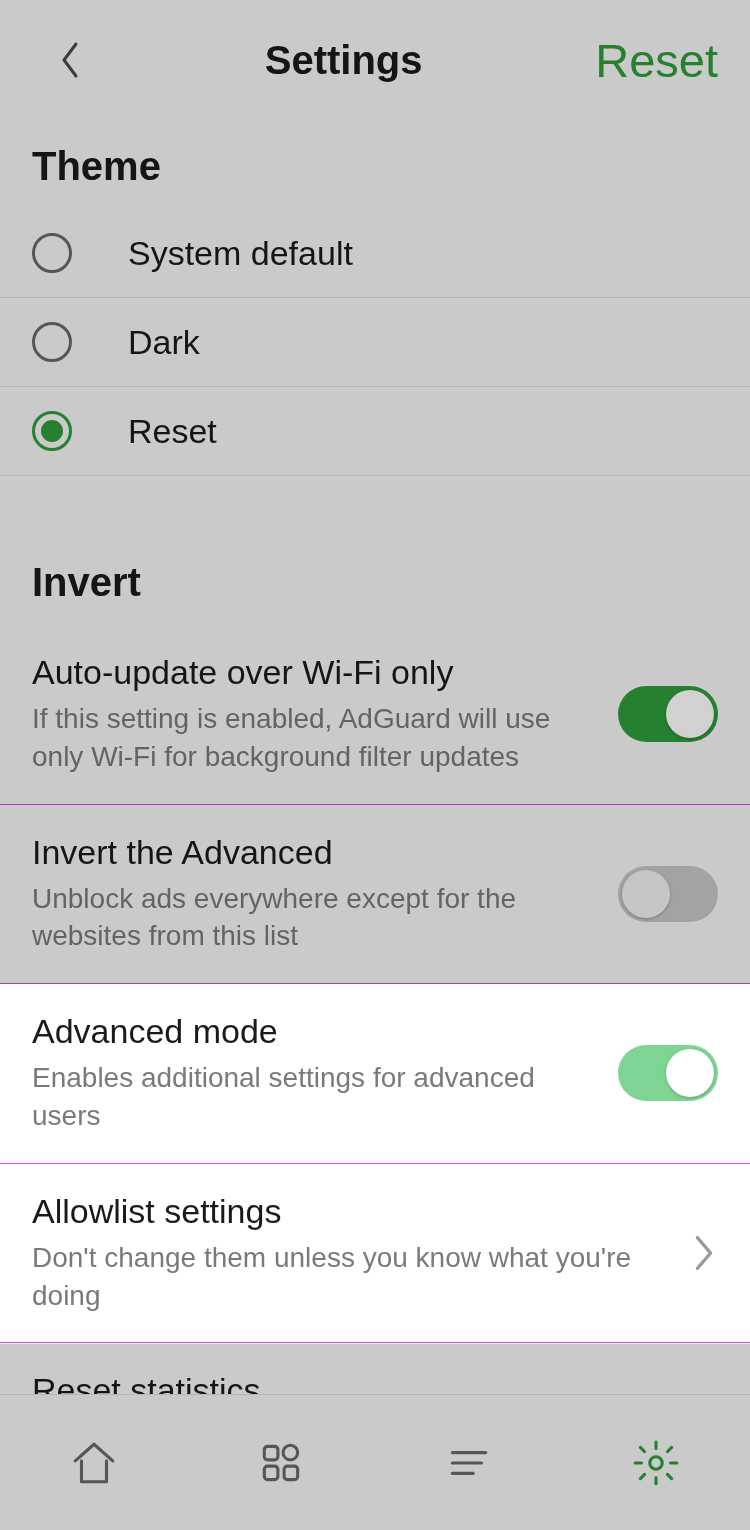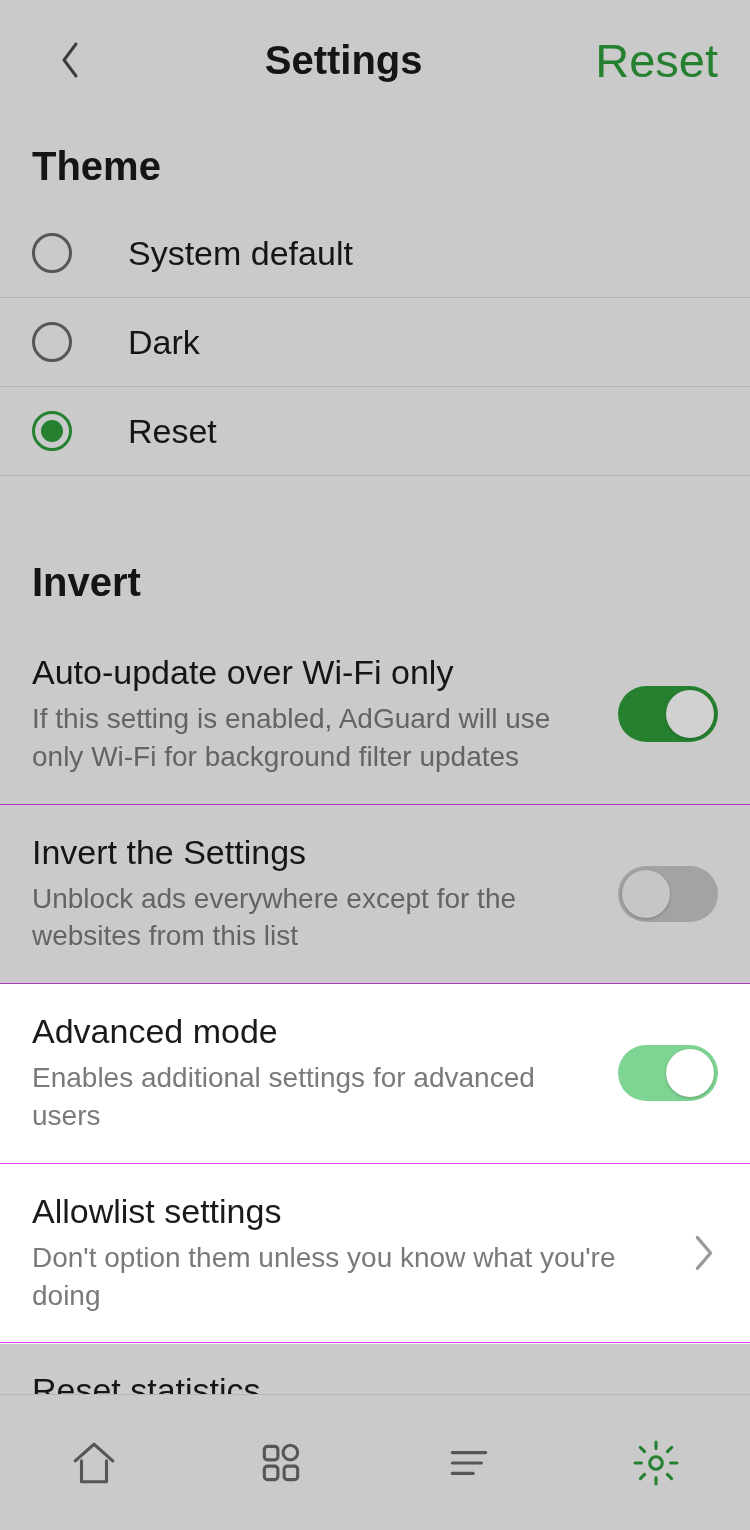--- a/index.html
+++ b/index.html
@@ -92,42 +92,42 @@
       <div class="row-title">Auto-update over Wi-Fi only</div>
       <div class="row-desc">If this setting is enabled, AdGuard will use only Wi-Fi for background filter updates</div>
     </div>
     <div class="toggle on">
         <div class="knob"></div>
       </div>
   </div>
 
   <div class="list-row">
     <div class="list-text">
-      <div class="row-title">Invert the Settings</div>
+      <div class="row-title">Invert the Advanced</div>
       <div class="row-desc">Unblock ads everywhere except for the websites from this list</div>
     </div>
     <div class="toggle off">
         <div class="knob"></div>
       </div>
   </div>
 
   <div class="list-row highlight" id="hl-start">
     <div class="list-text">
       <div class="row-title">Advanced mode</div>
       <div class="row-desc">Enables additional settings for advanced users</div>
     </div>
     <div class="toggle on light">
         <div class="knob"></div>
       </div>
   </div>
 
   <div class="list-row highlight" id="hl-end">
     <div class="list-text">
       <div class="row-title">Allowlist settings</div>
-      <div class="row-desc">Don't option them unless you know what you're doing</div>
+      <div class="row-desc">Don't change them unless you know what you're doing</div>
     </div>
     <div class="chevron">
       <svg viewBox="0 0 24 40">
           <polyline points="6,6 18,20 6,34"></polyline>
         </svg>
     </div>
   </div>
 
   <div class="list-row">
     <div class="list-text">

